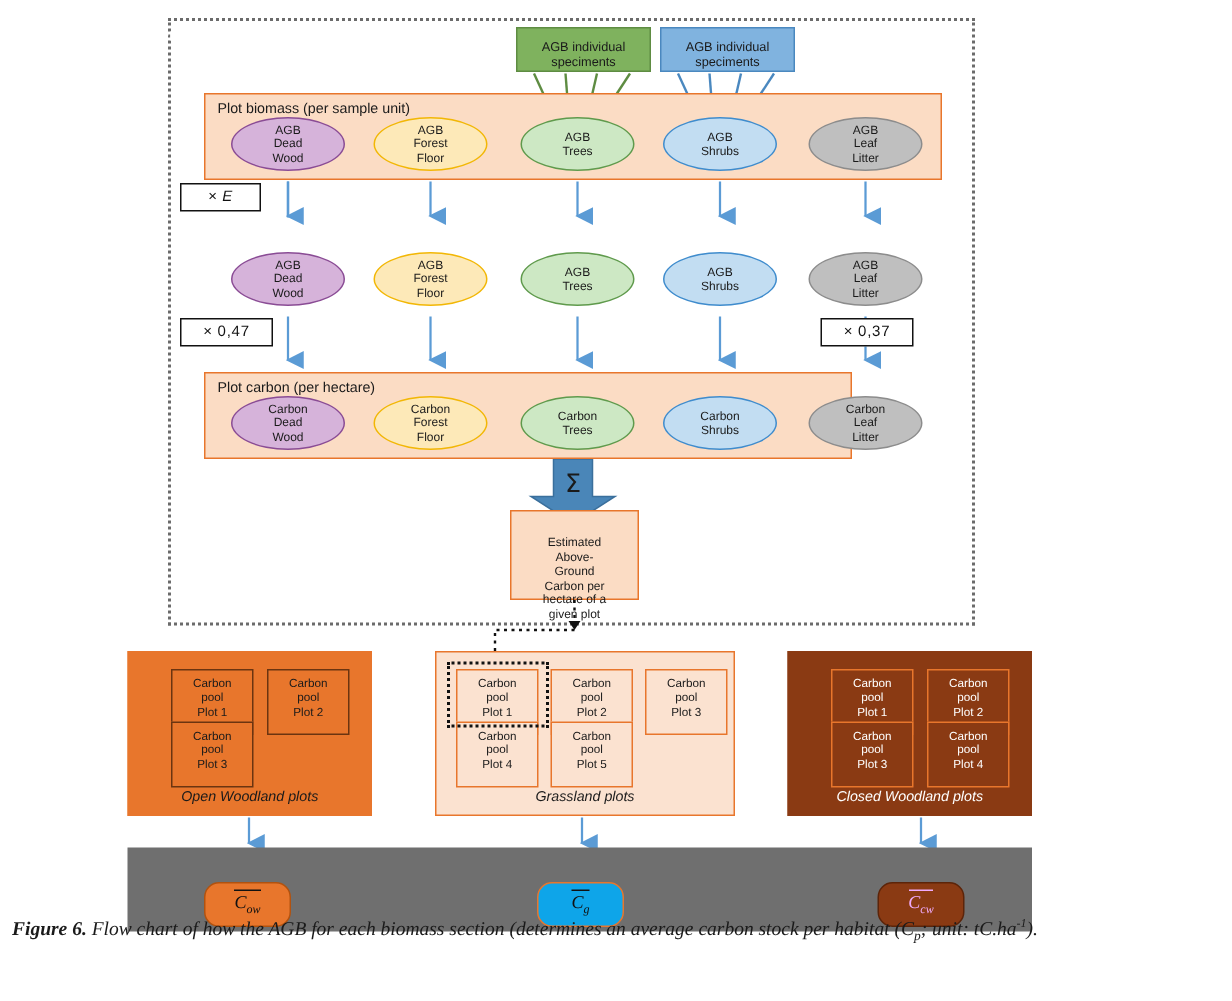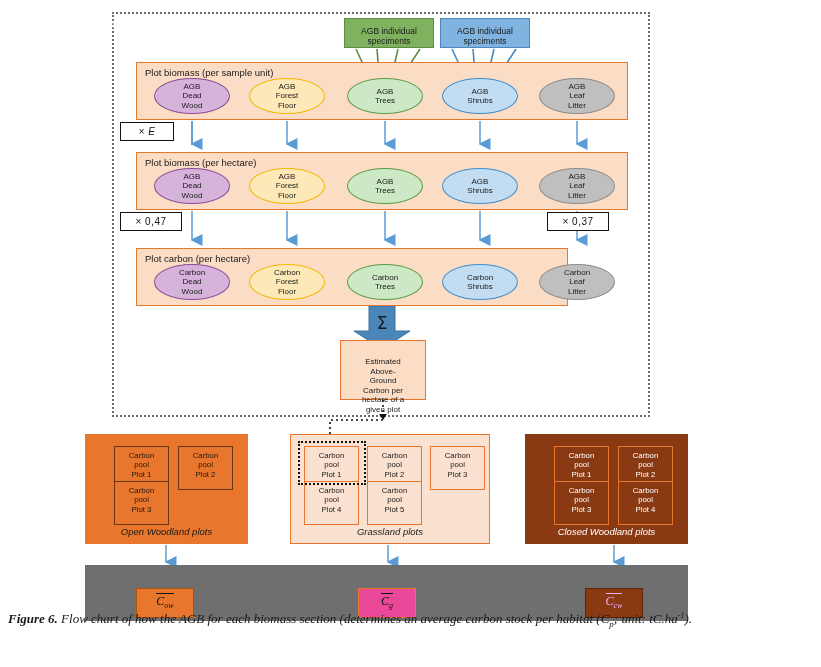--- a/index.html
+++ b/index.html
@@ -77,24 +77,24 @@
   #hab-cw .pool{background:#8a3a13;border:1px solid #e8762c;color:#ffffff;}
 
   
   #g-highlight{position:absolute;left:298px;top:441px;width:68px;height:44px;
       box-sizing:border-box;border:2px dotted #111;}
 
   
   #gray-bar{position:absolute;left:85px;top:565px;width:603px;height:56px;
       background:#6f6f6f;}
   #gray-title{position:absolute;left:10px;top:19px;font-size:10px;color:#ffffff;}
-  .avgbox{position:absolute;top:588px;width:58px;height:30px;border-radius:0;
+  .avgbox{position:absolute;top:588px;width:58px;height:30px;border-radius:10px;
       box-sizing:border-box;display:flex;align-items:center;justify-content:center;}
   #avg-ow{left:136px;background:#e8762c;border:1.2px solid #b1520f;}
-  #avg-g {left:358px;background:#ec4899;border:1.2px solid #e8762c;}
+  #avg-g {left:358px;background:#0ea5e9;border:1.2px solid #e8762c;}
   #avg-cw{left:585px;background:#8a3a13;border:1.2px solid #5c2409;}
   .cbar{font-family:"Liberation Serif","DejaVu Serif",serif;font-style:italic;
       font-size:12px;border-top:1.2px solid currentColor;padding-top:1px;line-height:12px;}
   #avg-ow .cbar,#avg-g .cbar{color:#111;}
   #avg-cw .cbar{color:#f0abfc;}
   .cbar sub{font-size:8px;font-style:italic;}
 
   
   #caption{position:absolute;left:8px;top:611px;width:810px;
       font-family:"Liberation Serif","DejaVu Serif",serif;font-style:italic;
@@ -181,23 +181,20 @@
     </div>
   <div class="ell c-blue" style="left:442px;top:78px;">
       <span>AGB<br>Shrubs</span>
     </div>
   <div class="ell c-gray" style="left:539px;top:78px;">
       <span>AGB<br>Leaf<br>Litter</span>
     </div>
 
   <div class="mult" id="multE">× E</div>
 
-  <div class="band" id="band2">
-    <div class="band-title">Plot biomass (per hectare)</div>
-  </div>
   <div class="ell c-purple" style="left:154px;top:168px;">
       <span>AGB<br>Dead<br>Wood</span>
     </div>
   <div class="ell c-yellow" style="left:249px;top:168px;">
       <span>AGB<br>Forest<br>Floor</span>
     </div>
   <div class="ell c-green" style="left:347px;top:168px;">
       <span>AGB<br>Trees</span>
     </div>
   <div class="ell c-blue" style="left:442px;top:168px;">

